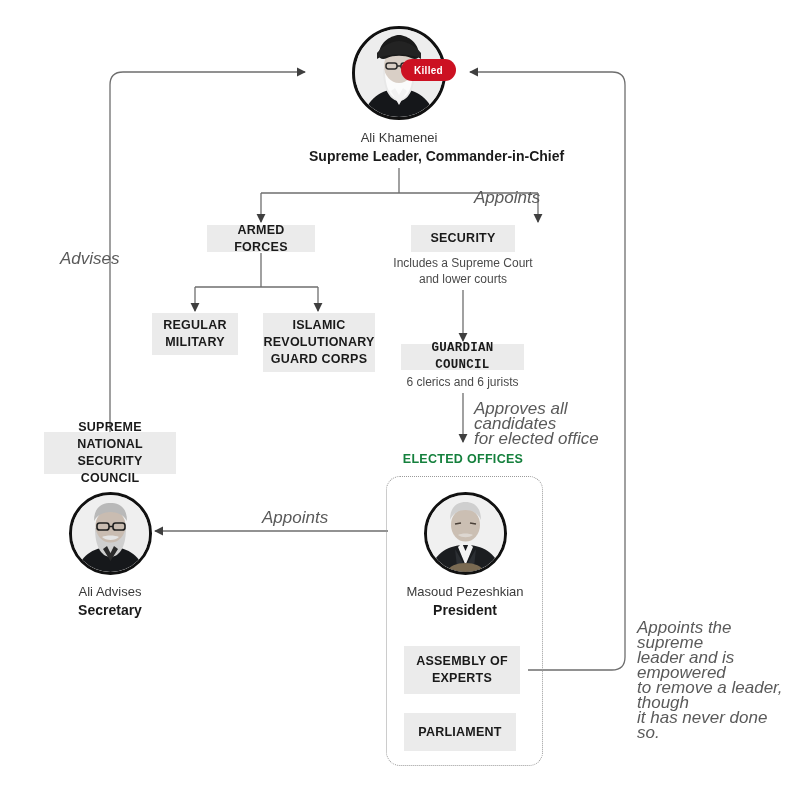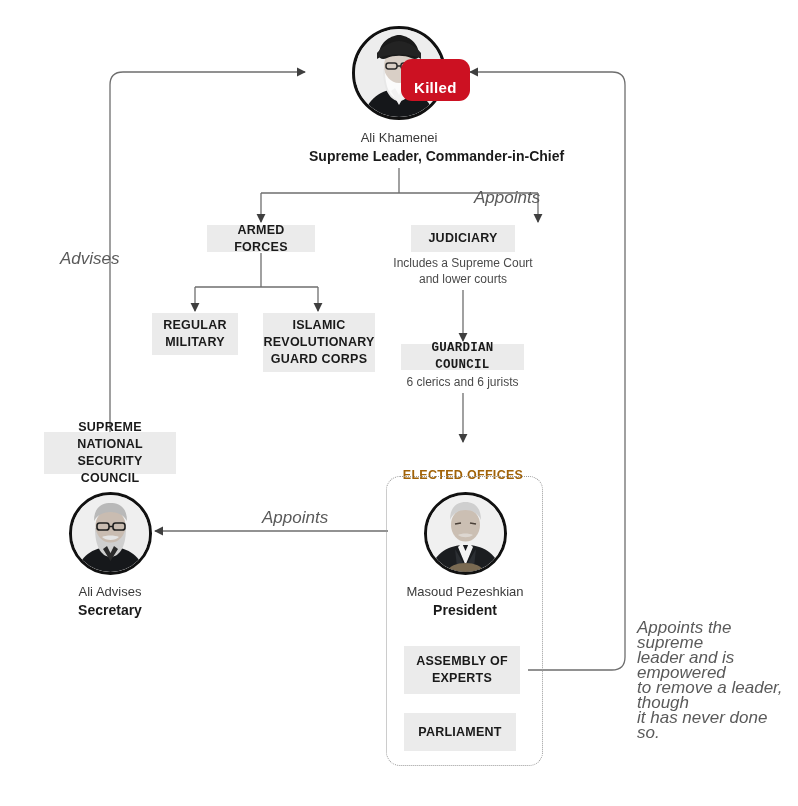--- a/index.html
+++ b/index.html
@@ -81,34 +81,33 @@
     font-size: 17px;
     color: #5a5a5a;
     line-height: 15px;
     font-style: italic;
   }
   .section-title {
     position: absolute;
     font-size: 12.5px;
     font-weight: bold;
     letter-spacing: 0.3px;
-    color: #a16207;
+    color: #15803d;
     text-align: center;
-    margin-top: 16px;
   }
   
   .badge {
     position: absolute;
     background: #cc1122;
     color: #ffffff;
     font-weight: bold;
-    font-size: 15px;
+    font-size: 10px;
     letter-spacing: 0.3px;
     border-radius: 11px;
-    padding: 20px 13px 5px 13px;
+    padding: 6px 13px 5px 13px;
     white-space: nowrap;
   }
   
   .dotted-group {
     position: absolute;
     border: 1.6px dotted #9a9a9a;
     border-radius: 14px;
     box-sizing: border-box;
   }
 </style>
@@ -180,31 +179,33 @@
 
   <div class="gbox" style="left:207px; top:225px; width:108px; height:27px;">ARMED FORCES</div>
 
   <div class="gbox" style="left:152px; top:313px; width:86px; height:42px; white-space:pre-line;">REGULAR
 MILITARY</div>
 
   <div class="gbox" style="left:263px; top:313px; width:112px; height:59px; white-space:pre-line;">ISLAMIC
 REVOLUTIONARY
 GUARD CORPS</div>
 
-  <div class="gbox" style="left:411px; top:225px; width:104px; height:27px;">JUDICIARY</div>
+  <div class="gbox" style="left:411px; top:225px; width:104px; height:27px;">SECURITY</div>
 
   <div class="caption center" style="left:383px; top:255px; width:160px; white-space:pre-line;">Includes a Supreme Court
 and lower courts</div>
 
   <div class="edge-label" style="left:474px; top:190px;">Appoints</div>
 
   <div class="gbox" style="left:401px; top:344px; width:123px; height:26px;font-family:Liberation Mono, monospace;">GUARDIAN COUNCIL</div>
 
   <div class="caption center" style="left:401px; top:374px; width:123px;">6 clerics and 6 jurists</div>
 
+  <div class="edge-label" style="left:474px; top:401px; width:140px; white-space:pre-line;">Approves all candidates
+for elected office</div>
 
   <div class="gbox" style="left:44px; top:432px; width:132px; height:42px; white-space:pre-line;">SUPREME NATIONAL
 SECURITY COUNCIL</div>
 
   <div class="edge-label" style="left:60px; top:251px;">Advises</div>
 
   <div class="portrait-wrap" style="left:30px; top:492px; width:160px;">
     <div class="portrait" style="width:77px; height:77px;">
       <svg viewBox="0 0 77 77" width="77" height="77">
         <rect x="0" y="0" width="77" height="77" fill="#efefef"></rect>

